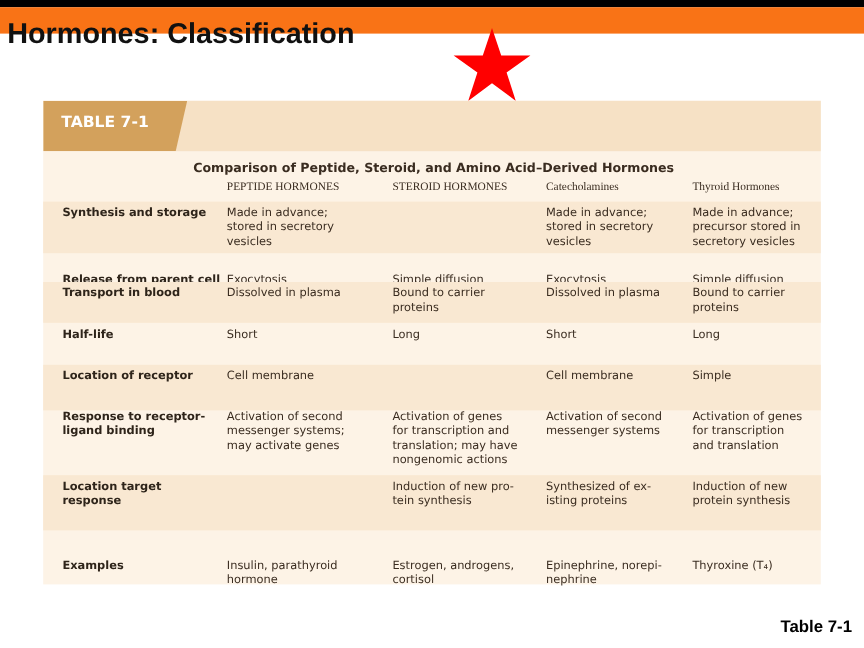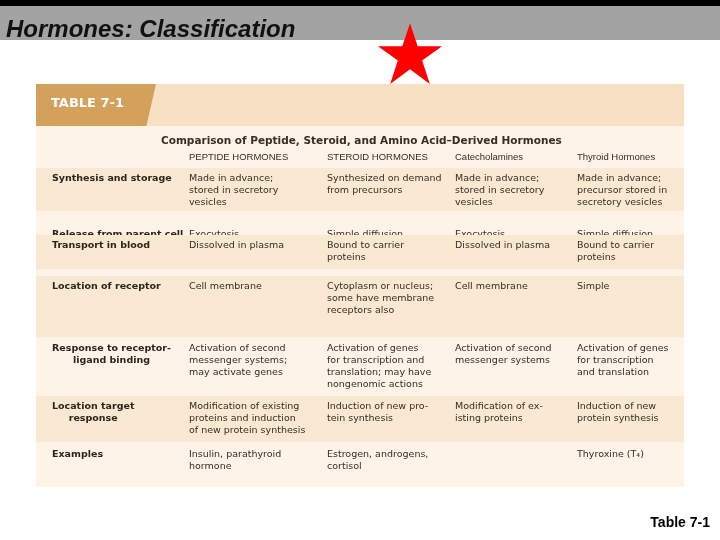--- a/index.html
+++ b/index.html
@@ -3,23 +3,22 @@
 <meta charset="utf-8">
 <style>
   html, body { margin: 0; padding: 0; }
   body {
     width: 720px; height: 540px; position: relative; overflow: hidden;
     background: #ffffff;
     font-family: "Liberation Sans", sans-serif;
   }
   .top-bar { position: absolute; left: 0; top: 0; width: 720px; height: 6px; background: #000; }
   .title-bar {
-    position: absolute; left: 0; top: 6px; width: 720px; height: 34px;
-    background: #a3a3a3;
-    font-style: italic;
+    position: absolute; left: 0; top: 6px; width: 720px; height: 22px;
+    background: #f97316;
   }
   .slide-title {
     position: absolute; left: 6px; top: 9px;
     font-family: "Liberation Sans", sans-serif; font-weight: bold;
     font-size: 24px; color: #111; letter-spacing: 0;
   }
   .star { position: absolute; left: 377px; top: 22px; width: 66px; height: 64px; }
   .table-wrap {
     position: absolute; left: 36px; top: 84px; width: 648px; height: 403px;
     background: #fdf3e6;
@@ -51,32 +50,32 @@
   .group-label::after {
     content: ""; position: absolute; right: 0; top: 0; width: 1px; height: 5px; background: #444;
   }
   .group-text {
     position: absolute; left: 46px; top: -8px; padding: 0 3px;
     background: #fdf3e6; color: #3a2c20;
     font-family: "DejaVu Sans", sans-serif; font-size: 9px;
   }
   .col-header {
     position: absolute; top: 67px; color: #3a2c20;
-    font-family: Liberation Sans, sans-serif; font-size: 9.5px;
+    font-family: Liberation Serif, serif; font-size: 9.5px;
   }
   .row {
     position: absolute; left: 0; width: 648px;
   }
   .row.alt { background: #f9e8d2; }
   .cell {
     position: absolute; top: 4px; color: #3a2c20;
     font-family: "DejaVu Sans", sans-serif; font-size: 9.5px; line-height: 12px;
     white-space: pre-line;
   }
-  .cell.label { font-weight: bold; color: #2e241a; text-align: center; }
+  .cell.label { font-weight: bold; color: #2e241a; }
   .footer-ref {
     position: absolute; right: 10px; top: 514px;
     font-family: "Liberation Sans", sans-serif; font-weight: bold; font-size: 14px; color: #000;
   }
 </style>
 </head>
 <body>
 
 <div class="top-bar"></div>
 <div class="title-bar">
@@ -98,22 +97,20 @@
   <div class="col-header" style="left:153px">PEPTIDE HORMONES</div>
   <div class="col-header" style="left:291px">STEROID HORMONES</div>
   <div class="col-header" style="left:419px">Catecholamines</div>
   <div class="col-header" style="left:541px">Thyroid Hormones</div>
 
   <div class="row alt" style="top:84px;height:43px">
     <div class="cell label" style="left:16px">Synthesis and storage</div>
     <div class="cell" style="left:153px">Made in advance;
 stored in secretory
 vesicles</div>
-    <div class="cell" style="left:291px">Synthesized on demand
-from precursors</div>
     <div class="cell" style="left:419px">Made in advance;
 stored in secretory
 vesicles</div>
     <div class="cell" style="left:541px">Made in advance;
 precursor stored in
 secretory vesicles</div>
   </div>
 
   <div class="row" style="top:140px;height:22px">
     <div class="cell label" style="left:16px">Release from parent cell</div>
@@ -134,26 +131,23 @@
   </div>
 
   <div class="row" style="top:186px;height:22px">
     <div class="cell label" style="left:16px">Half-life</div>
     <div class="cell" style="left:153px">Short</div>
     <div class="cell" style="left:291px">Long</div>
     <div class="cell" style="left:419px">Short</div>
     <div class="cell" style="left:541px">Long</div>
   </div>
 
-  <div class="row alt" style="top:192px;height:61px">
+  <div class="row alt" style="top:220px;height:38px">
     <div class="cell label" style="left:16px">Location of receptor</div>
     <div class="cell" style="left:153px">Cell membrane</div>
-    <div class="cell" style="left:291px">Cytoplasm or nucleus;
-some have membrane
-receptors also</div>
     <div class="cell" style="left:419px">Cell membrane</div>
     <div class="cell" style="left:541px">Simple</div>
   </div>
 
   <div class="row" style="top:254px;height:58px">
     <div class="cell label" style="left:16px">Response to receptor-
 ligand binding</div>
     <div class="cell" style="left:153px">Activation of second
 messenger systems;
 may activate genes</div>
@@ -164,34 +158,33 @@
     <div class="cell" style="left:419px">Activation of second
 messenger systems</div>
     <div class="cell" style="left:541px">Activation of genes
 for transcription
 and translation</div>
   </div>
 
   <div class="row alt" style="top:312px;height:46px">
     <div class="cell label" style="left:16px">Location target
 response</div>
-    <div class="cell" style="left:153px">Modification of existing
-proteins and induction
-of new protein synthesis</div>
     <div class="cell" style="left:291px">Induction of new pro-
 tein synthesis</div>
-    <div class="cell" style="left:419px">Modification of ex-
+    <div class="cell" style="left:419px">Synthesized of ex-
 isting proteins</div>
     <div class="cell" style="left:541px">Induction of new
 protein synthesis</div>
   </div>
 
-  <div class="row" style="top:360px;height:45px">
+  <div class="row" style="top:378px;height:45px">
     <div class="cell label" style="left:16px">Examples</div>
     <div class="cell" style="left:291px">Estrogen, androgens,
 cortisol</div>
     <div class="cell" style="left:153px">Insulin, parathyroid
 hormone</div>
+    <div class="cell" style="left:419px">Epinephrine, norepi-
+nephrine</div>
     <div class="cell" style="left:541px">Thyroxine (T₄)</div>
   </div>
 </div>
 
 <div class="footer-ref">Table 7-1</div>
 
 </body></html>

